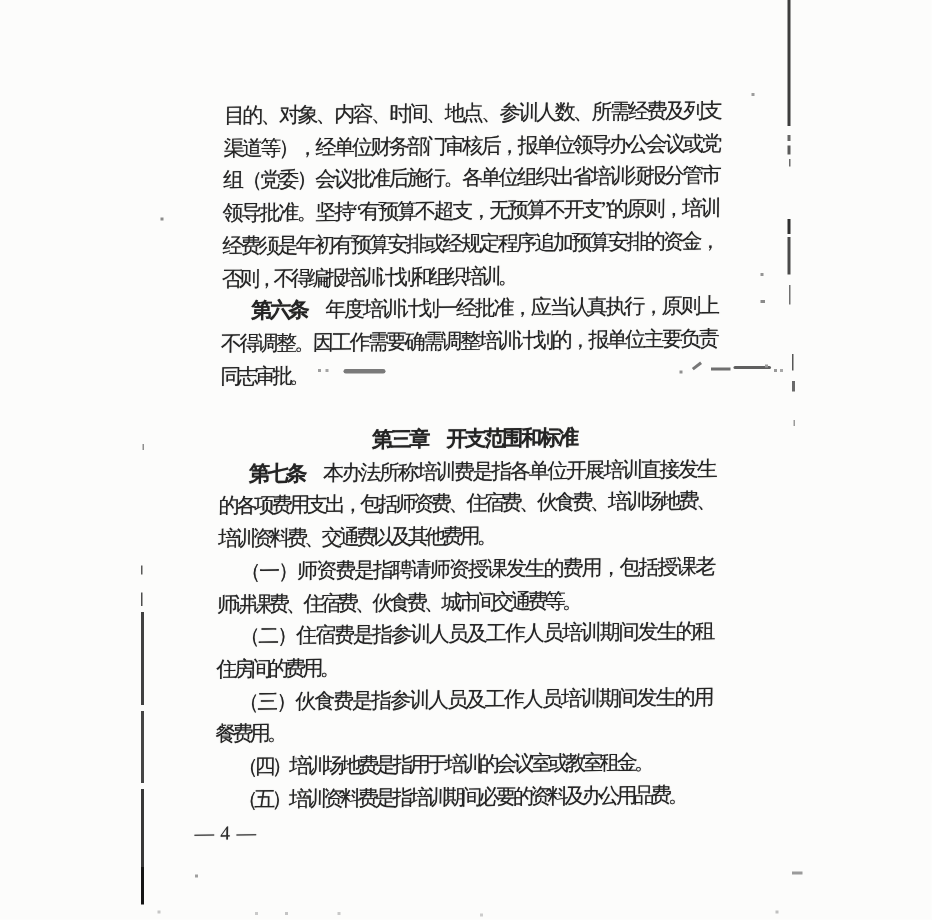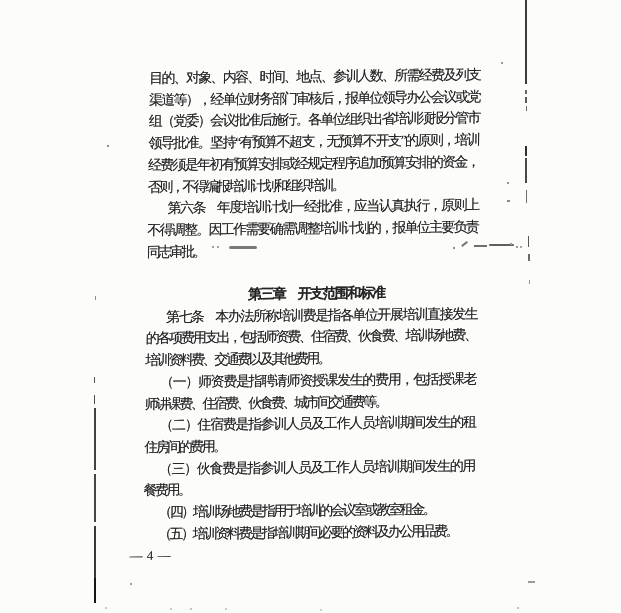--- a/index.html
+++ b/index.html
@@ -28,21 +28,21 @@
     transform-origin: 50% 50%;
     text-shadow: 0 0 0.5px rgba(34,34,34,0.55);
   }
 
   .line { min-height: 21.7px; }
   .line.fill { text-align: justify; text-align-last: justify; }
   .line.ind-term  { padding-left: 20px; }
   .line.ind-paren { padding-left: 15px; }
   .line.spacer { height: 21.7px; }
 
-  .term { font-weight: normal; margin-right: 12px; }
+  .term { font-weight: bold; margin-right: 12px; }
 
   .line.heading {
     text-align: center;
     text-align-last: center;
     font-weight: bold;
     padding-left: 10px;
     letter-spacing: -1.6px;
   }
 
   .line.page-number {

